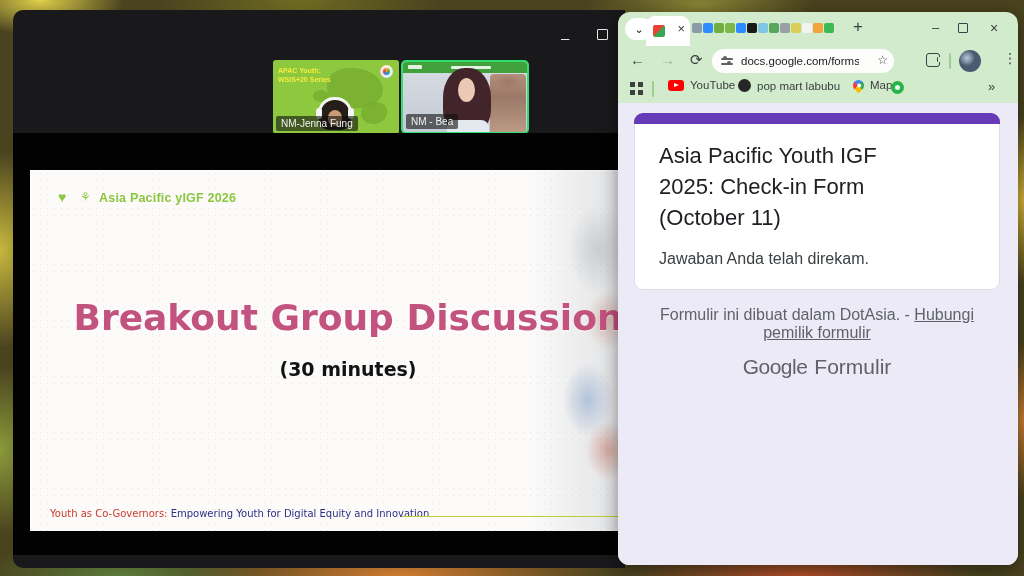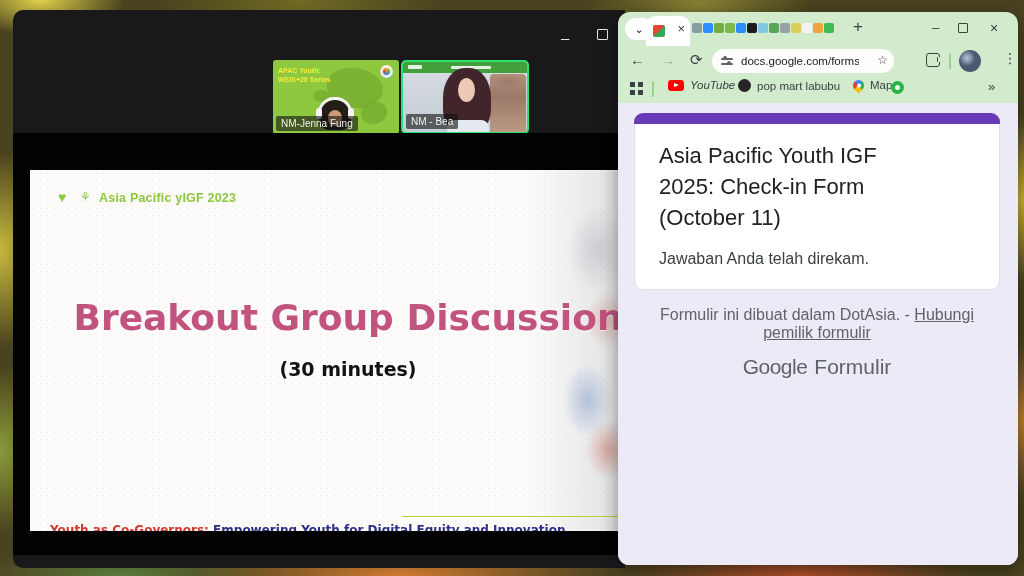--- a/index.html
+++ b/index.html
@@ -91,21 +91,21 @@
     filter:blur(1px);}
   .slide-brand{position:absolute;left:28px;top:20px;display:flex;align-items:center;gap:7px;}
   .brandheart{width:15px;height:15px;color:#8dc63f;font-size:14px;line-height:15px;}
   .brandplant{width:12px;height:15px;color:#8dc63f;font-size:12px;line-height:15px;}
   .slide-brand b{color:#8dc63f;font-size:12.5px;letter-spacing:.2px;}
   .slide-title{position:absolute;left:0;top:127px;width:636px;text-align:center;
     font-family:"DejaVu Sans",sans-serif;font-weight:bold;font-size:36px;color:#c2527e;
     text-shadow:0 1px 0 rgba(255,255,255,.6);}
   .slide-duration{position:absolute;left:0;top:188px;width:636px;text-align:center;
     font-family:"DejaVu Sans",sans-serif;font-weight:bold;font-size:19px;color:#121212;}
-  .slide-footer{position:absolute;left:20px;top:353px;font-size:12px;font-weight:bold;
+  .slide-footer{position:absolute;left:20px;top:338px;font-size:10px;font-weight:normal;
     font-family:"DejaVu Sans",sans-serif;white-space:nowrap;}
   .slide-footer .red{color:#cf3a2e;}
   .slide-footer .blue{color:#2d2f87;}
   .slide-line{position:absolute;left:372px;top:346px;width:218px;height:1px;background:#b8cf35;}
 
   
   .browser-win{position:absolute;left:618px;top:12px;width:400px;height:553px;z-index:2;
     background:#d3ebcd;border-radius:12px;box-shadow:0 4px 18px rgba(0,0,0,.45);}
   .tabstrip{position:absolute;left:0;top:0;right:0;height:34px;}
   .tab-search{position:absolute;left:7px;top:6px;width:28px;height:22px;background:#fff;
@@ -161,21 +161,21 @@
 
   .bookmarks{position:absolute;left:0;top:64px;right:0;height:27px;font-size:11.5px;color:#3c4043;}
   .bm-apps{position:absolute;left:12px;top:6px;width:13px;height:13px;cursor:pointer;
     background:
       linear-gradient(#3c4043,#3c4043) 0 0/5px 5px no-repeat,
       linear-gradient(#3c4043,#3c4043) 8px 0/5px 5px no-repeat,
       linear-gradient(#3c4043,#3c4043) 0 8px/5px 5px no-repeat,
       linear-gradient(#3c4043,#3c4043) 8px 8px/5px 5px no-repeat;}
   .bm-divider{position:absolute;left:34px;top:5px;width:2px;height:16px;background:#9ccf92;border-radius:1px;}
   .bm-item{position:absolute;top:3px;display:flex;align-items:center;gap:6px;cursor:pointer;}
-  .bm-yt{left:50px;font-style:italic;} .bm-pop{left:120px;} .bm-maps{left:206px;margin-left:29px;}
+  .bm-yt{left:50px;} .bm-pop{left:120px;} .bm-maps{left:206px;margin-left:29px;}
   .yt-icon{width:16px;height:11px;background:#f00;border-radius:3px;position:relative;}
   .yt-icon::after{content:"";position:absolute;left:6px;top:3px;border-left:5px solid #fff;
     border-top:2.8px solid transparent;border-bottom:2.8px solid transparent;}
   .pop-icon{width:13px;height:13px;border-radius:50%;background:#262626;}
   .maps-pin{width:11px;height:11px;border-radius:50% 50% 50% 0;transform:rotate(-45deg);
     background:conic-gradient(#4285f4 0 25%,#34a853 25% 50%,#fbbc04 50% 75%,#ea4335 75% 100%);
     position:relative;}
   .maps-pin::after{content:"";position:absolute;left:3.5px;top:3.5px;width:4px;height:4px;
     border-radius:50%;background:#fff;}
   .bm-green{position:absolute;left:273px;top:5px;width:13px;height:13px;border-radius:50%;
@@ -250,21 +250,21 @@
         <span>NM-Jenna Fung</span>
       </div>
     </div>
 
     <div class="share-area">
       <div class="slide">
         <i class="slide-temple"></i>
         <div class="slide-brand">
           <span class="brandheart">♥</span>
           <span class="brandplant">⚘</span>
-          <b>Asia Pacific yIGF 2023</b>
+          <b>Asia Pacific yIGF 2026</b>
         </div>
         <div class="slide-title">Breakout Group Discussion</div>
         <div class="slide-duration">(30 minutes)</div>
         <div class="slide-footer">
           <span class="red">Youth as Co-Governors:</span><span class="blue"> Empowering Youth for Digital Equity and Innovation</span>
         </div>
         <i class="slide-line"></i>
       </div>
     </div>
   </section>

